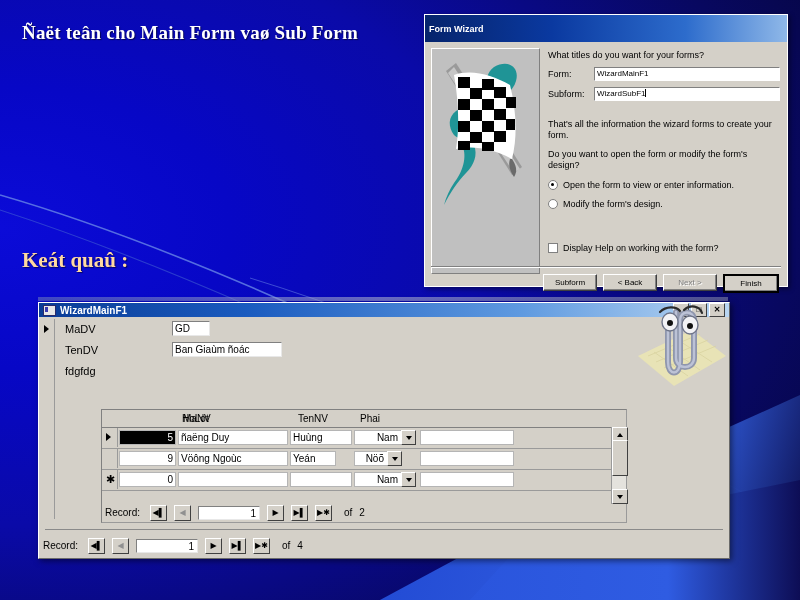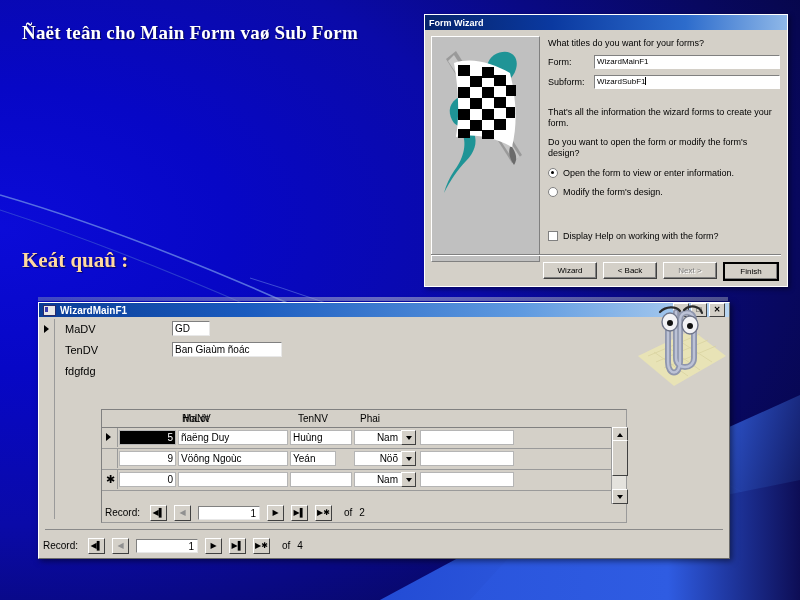--- a/index.html
+++ b/index.html
@@ -51,21 +51,21 @@
   #wizard{
     position:absolute;left:424px;top:14px;width:362px;height:271px;
     background:#d4d0c8;border:1px solid #ffffff;
     box-shadow:2px 2px 5px rgba(0,0,0,.45);
     font-size:9px;color:#000;
   }
   #wizard .titlebar{
     height:15px;
     background:linear-gradient(90deg,#06246c 0%,#0a39a0 35%,#2d6ccc 72%,#8fb8e8 100%);
     color:#fff;font-weight:bold;font-size:9px;
-    display:flex;align-items:center;padding:0 4px;
+    display:flex;align-items:center;padding:6px 4px;
     font-family:"Liberation Sans", sans-serif;
   }
   #wizard .body{position:relative;height:256px;}
   .wiz-pic{
     position:absolute;left:6px;top:6px;width:107px;height:224px;
     background:#c0c0c0;border:1px solid #fff;
     border-right-color:#808080;border-bottom-color:#808080;
     overflow:hidden;
   }
   .wiz-right{position:absolute;left:123px;top:8px;width:232px;}
@@ -300,21 +300,21 @@
 
         <div class="chkrow">
           <span class="chk"></span>
           <span>Display Help on working with the form?</span>
         </div>
       </div>
 
       <div class="wiz-sep"></div>
 
       <div class="btnrow">
-        <div class="btn">Wizard</div>
+        <div class="btn">Subform</div>
         <div class="btn">&lt; Back</div>
         <div class="btn disabled">Next &gt;</div>
         <div class="btn default">Finish</div>
       </div>
     </div>
   </div>
 
   <div id="accessline"></div>
   <div id="accform">
     <div class="titlebar">
@@ -362,21 +362,21 @@
               </span>
           </span>
           <span class="cell" style="left:318px;width:94px;"></span>
         </div>
 
         <div class="dsrow" style="top:39px;">
           <span class="rowsel"></span>
           <span class="cell num" style="left:17px;width:57px;">9</span>
           <span class="cell" style="left:76px;width:110px;">Vöông Ngoùc</span>
           <span class="cell" style="left:188px;width:46px;">Yeán</span>
-          <span class="combo" style="left:252px;width:62px;">
+          <span class="combo" style="left:252px;width:48px;">
             <span class="cv">Nöõ</span>
             <span class="cb">
                 <i></i>
               </span>
           </span>
           <span class="cell" style="left:318px;width:94px;"></span>
         </div>
 
         <div class="dsrow" style="top:60px;">
           <span class="rowsel">

